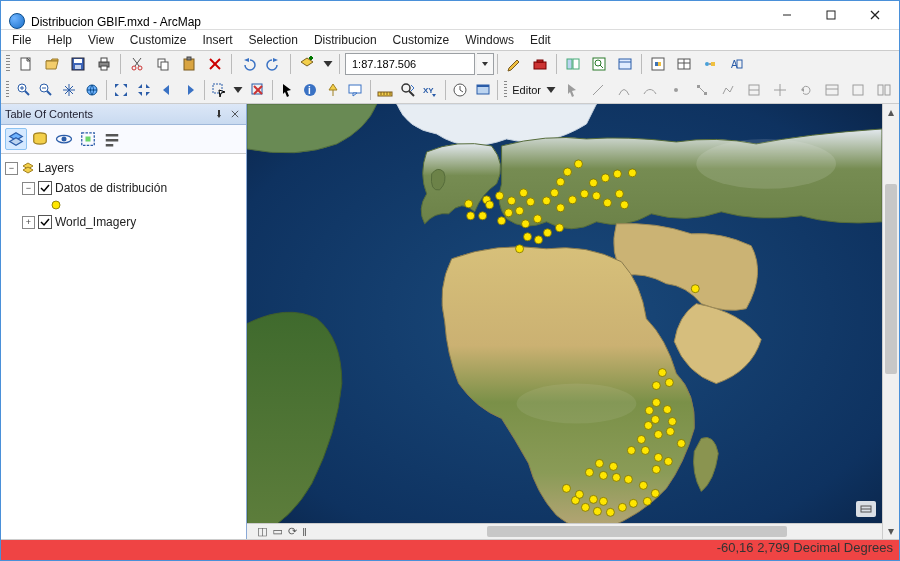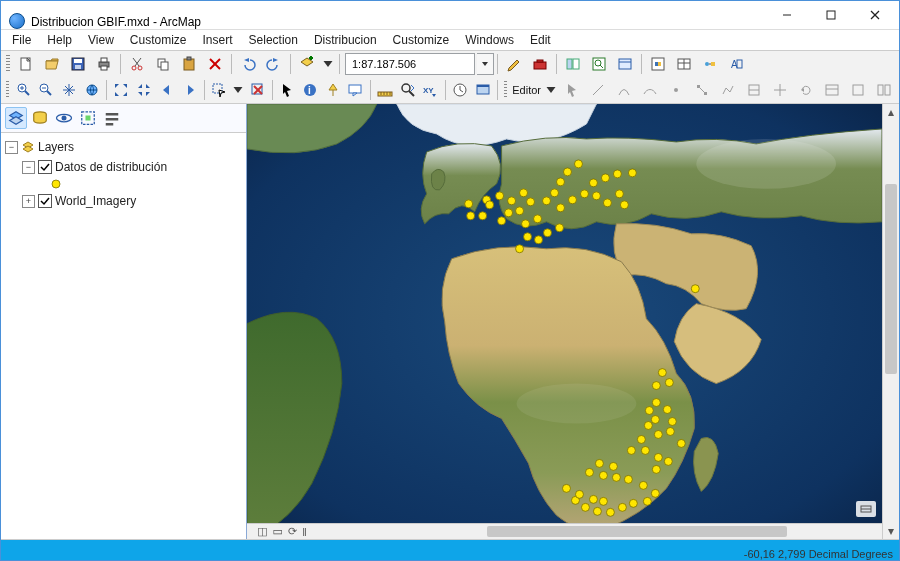--- a/index.html
+++ b/index.html
@@ -41,21 +41,21 @@
 .map-viewport{flex:1;position:relative;overflow:hidden;background:#0a2a52}
 .vscroll{width:16px;background:#f0f0f0;border-left:1px solid #ccc;position:relative}
 .vscroll .thumb{position:absolute;left:2px;right:2px;top:80px;height:190px;background:#c7c7c7;border-radius:2px}
 .vscroll .arrow{position:absolute;left:0;right:0;height:16px;display:flex;align-items:center;justify-content:center;color:#555}
 .vscroll .arrow.top{top:0}.vscroll .arrow.bot{bottom:0}
 .map-bottom{position:absolute;left:0;right:0;bottom:0;height:16px;display:flex;z-index:6}
 .hscroll{flex:1;background:#f0f0f0;border-top:1px solid #ccc;position:relative}
 .hscroll .thumb{position:absolute;top:2px;bottom:2px;left:170px;width:300px;background:#c7c7c7;border-radius:2px}
 .map-tabs{width:70px;background:#f0f0f0;border-top:1px solid #ccc;display:flex;align-items:center;justify-content:center;gap:5px;color:#555}
 .map-tabs span{font-size:11px}
-.statusbar{height:20px;border-top:1px solid #ccc;background:#0ea5e9;display:flex;align-items:flex-end;padding:0 6px;font-size:11px;color:#333}
+.statusbar{height:20px;border-top:1px solid #ccc;background:#ef4444;display:flex;align-items:flex-start;padding:0 6px;font-size:13px;color:#333}
 .statusbar .sp{flex:1}
 .attrib-btn{position:absolute;right:6px;bottom:22px;width:20px;height:16px;background:rgba(255,255,255,.85);border-radius:2px;display:flex;align-items:center;justify-content:center;z-index:7}
 svg.map{position:absolute;inset:0}
 .dot{fill:#ffe600;stroke:#7a6f00;stroke-width:.8}
 </style>
 </head>
 <body>
 
 <div class="window">
 
@@ -461,20 +461,36 @@
               <rect x="9" y="3" width="5" height="10" fill="none" stroke="#000"></rect>
             </svg>
           </div>
       </span>
     </div>
   </div>
 
   <div class="body">
 
     <div class="toc">
+      <div class="toc-header">
+        <span>Table Of Contents</span>
+        <span class="sp"></span>
+        <span class="pin">
+            <svg viewBox="0 0 10 10" width="10" height="10">
+              <rect x="4" y="1" width="2" height="5" fill="#333"></rect>
+              <polygon points="3,6 7,6 5,9" fill="#333"></polygon>
+            </svg>
+          </span>
+        <span class="pin">
+            <svg viewBox="0 0 10 10" width="8" height="8">
+              <line x1="1" y1="1" x2="9" y2="9" stroke="#333"></line>
+              <line x1="9" y1="1" x2="1" y2="9" stroke="#333"></line>
+            </svg>
+          </span>
+      </div>
       <div class="toc-toolbar">
         <div class="tt active">
             <svg viewBox="0 0 16 16">
               <polygon points="8,3 13,6 8,9 3,6" fill="#6fb4ff" stroke="#2a5ca8"></polygon>
               <polygon points="8,7 13,10 8,13 3,10" fill="#bcd4f0" stroke="#2a5ca8"></polygon>
             </svg>
           </div>
         <div class="tt">
             <svg viewBox="0 0 16 16">
               <ellipse cx="8" cy="5" rx="5" ry="2" fill="#f3cf4a" stroke="#a08020"></ellipse>

